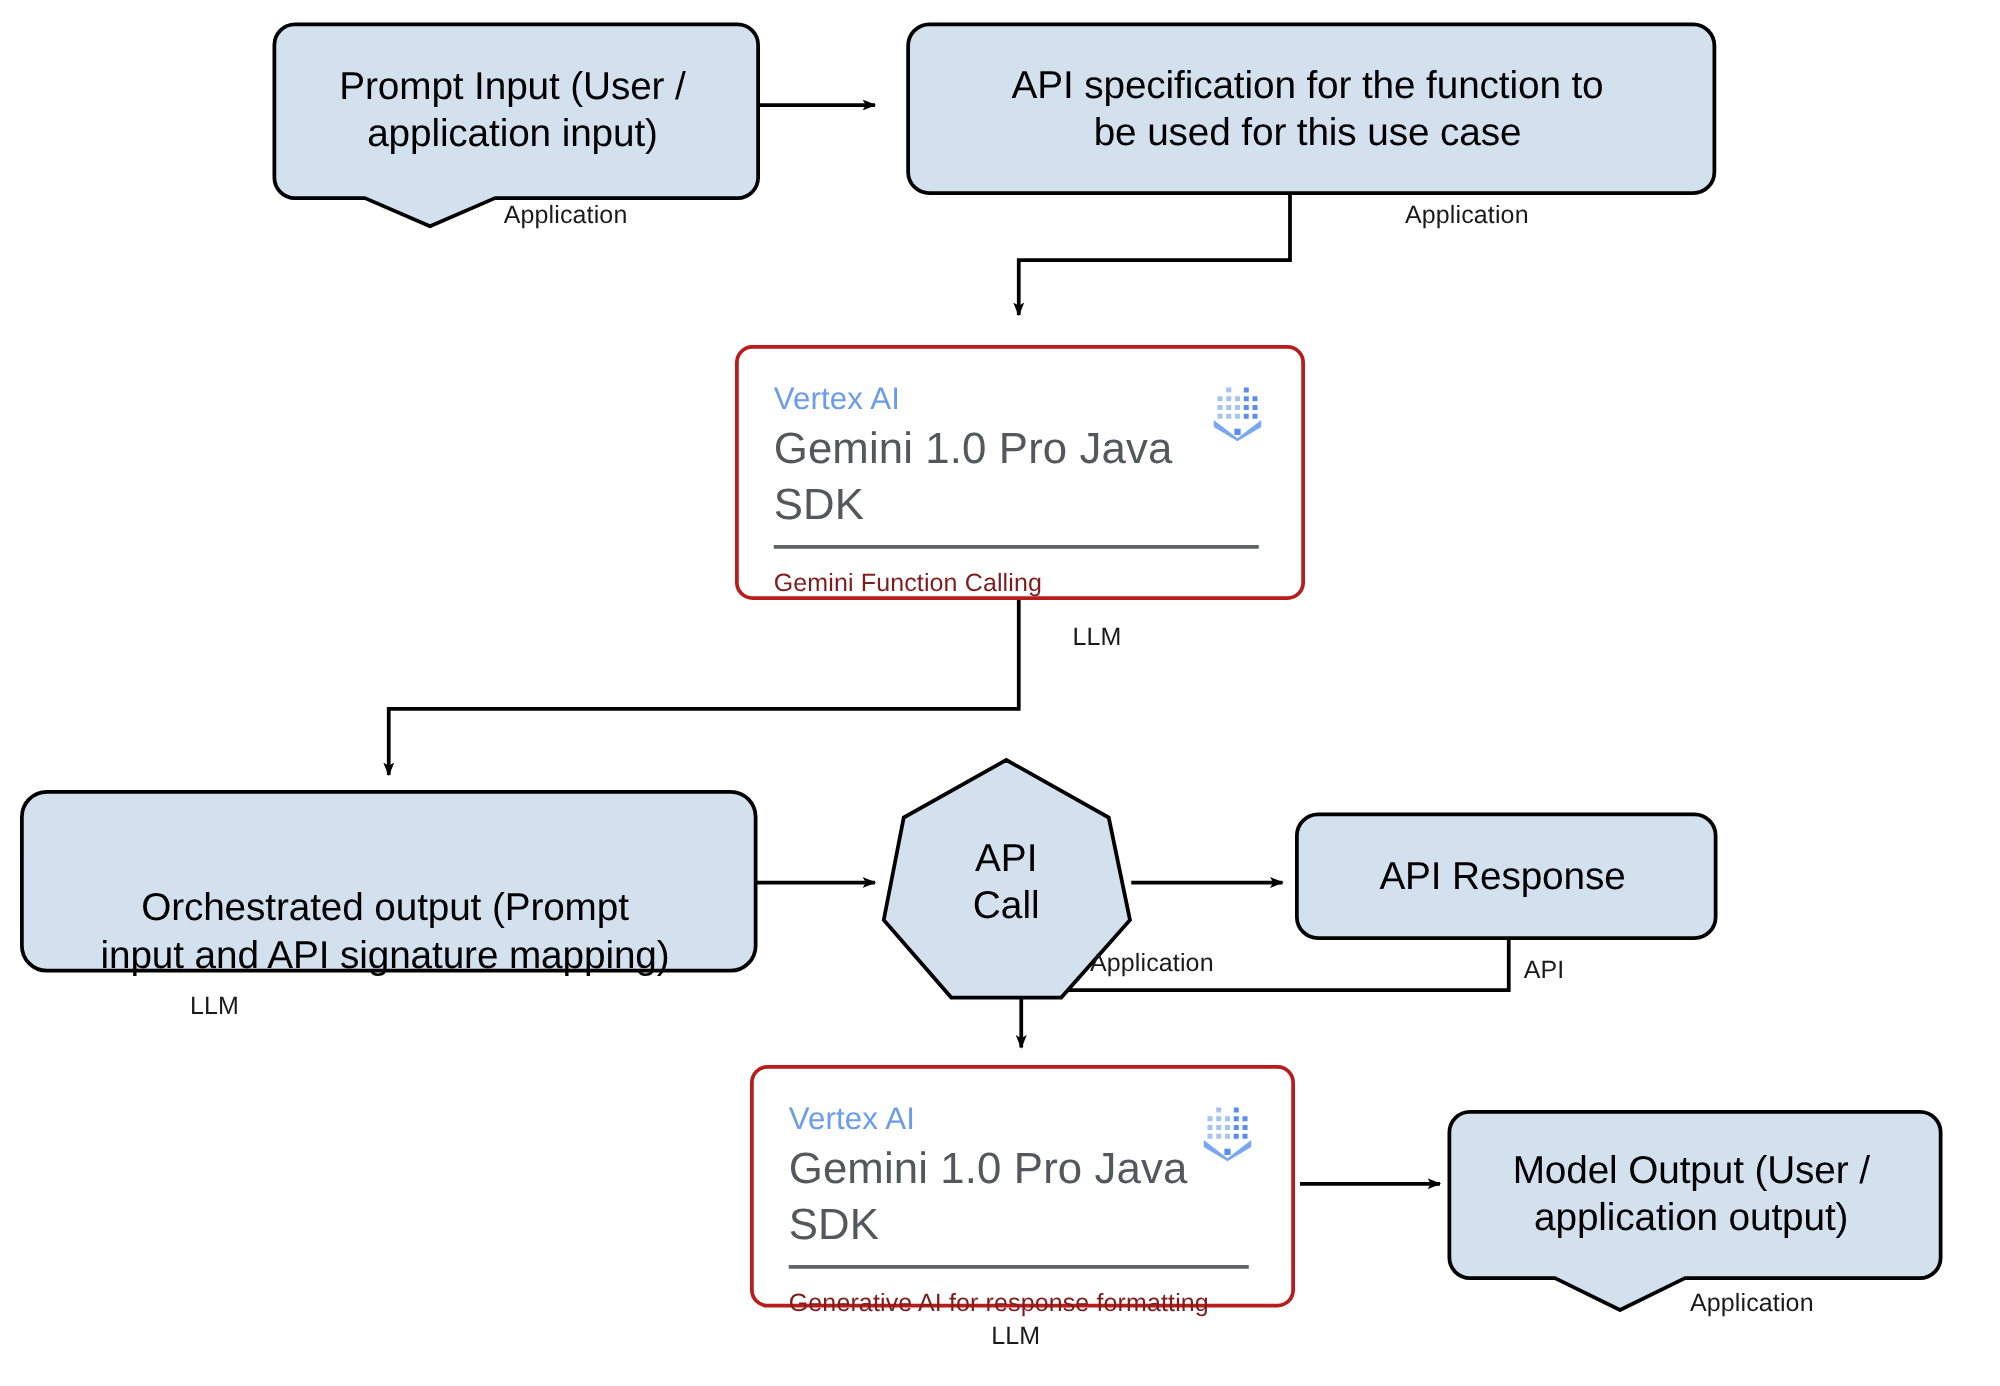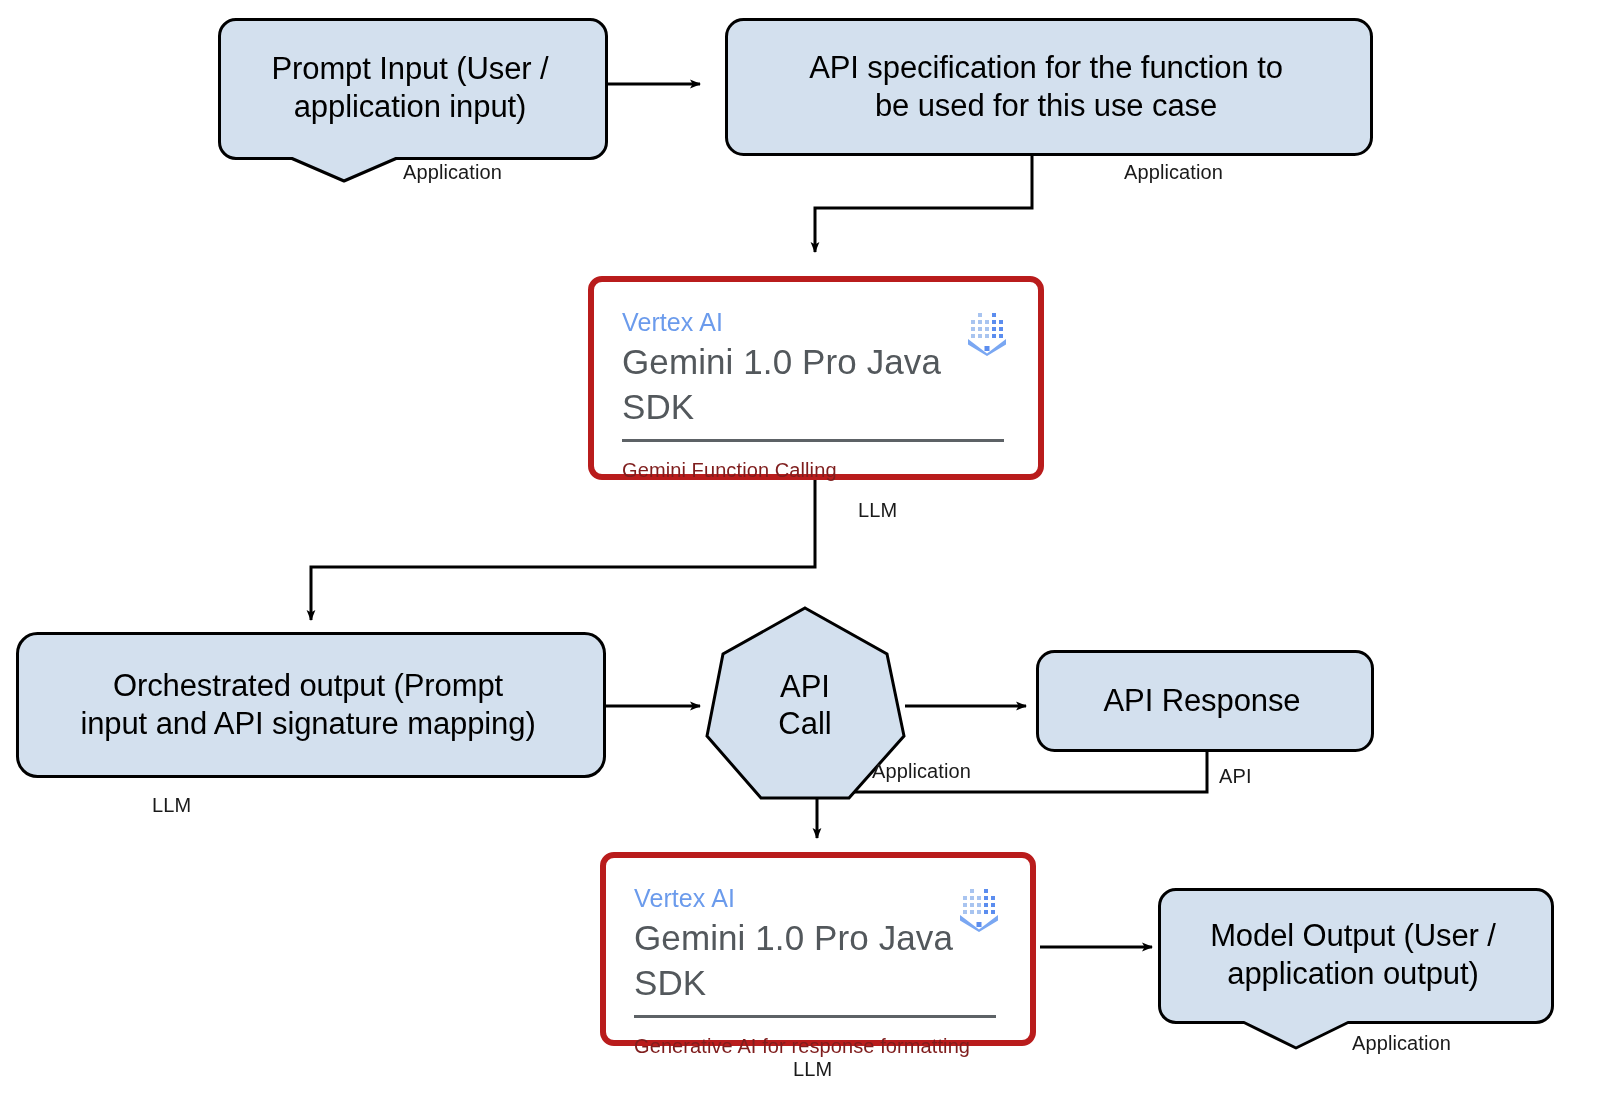--- a/index.html
+++ b/index.html
@@ -72,21 +72,21 @@
     font-size: 20px;
     color: #1a1a1a;
     white-space: nowrap;
     letter-spacing: 0.1px;
   }
 
   
   .vcard {
     position: absolute;
     background: #ffffff;
-    border: 6px solid #b91c1c;
+    border: 3px solid #b91c1c;
     border-radius: 14px;
     box-sizing: border-box;
   }
   .vcard-inner {
     position: absolute;
     left: 28px;
     right: 26px;
     top: 26px;
     bottom: 20px;
   }
@@ -204,21 +204,21 @@
       <div class="vcard-rule"></div>
       <div class="vcard-foot">Gemini Function Calling</div>
     </div>
   </div>
   <div class="caption" style="left:858px; top:499px;">LLM</div>
 
   <div class="node" style="left:16px; top:632px; width:590px; height:146px;">
     <svg class="node-svg" width="590" height="146" viewBox="0 0 590 146">
       <rect x="1.5" y="1.5" width="587" height="143" rx="20" ry="20" fill="#d3e0ee" stroke="#000000" stroke-width="3"></rect>
     </svg>
-    <div class="node-text blue-label" style="height:146px;">Orchestrated output (Prompt
+    <div class="node-text blue-label" style="height:146px;margin-top:40px;">Orchestrated output (Prompt
 input and API signature mapping)</div>
   </div>
   <div class="caption" style="left:152px; top:794px;">LLM</div>
 
   <div class="node" style="left:703px; top:606px; width:204px; height:198px;">
     <svg class="node-svg" width="204" height="198" viewBox="0 0 204 198">
       <polygon points="102,2 184,48 201,130 146,192 58,192 4,130 20,48" fill="#d3e0ee" stroke="#000000" stroke-width="3" stroke-linejoin="miter"></polygon>
     </svg>
     <div class="node-text hex-label" style="height:198px; padding:0 10px;">API
 Call</div>

